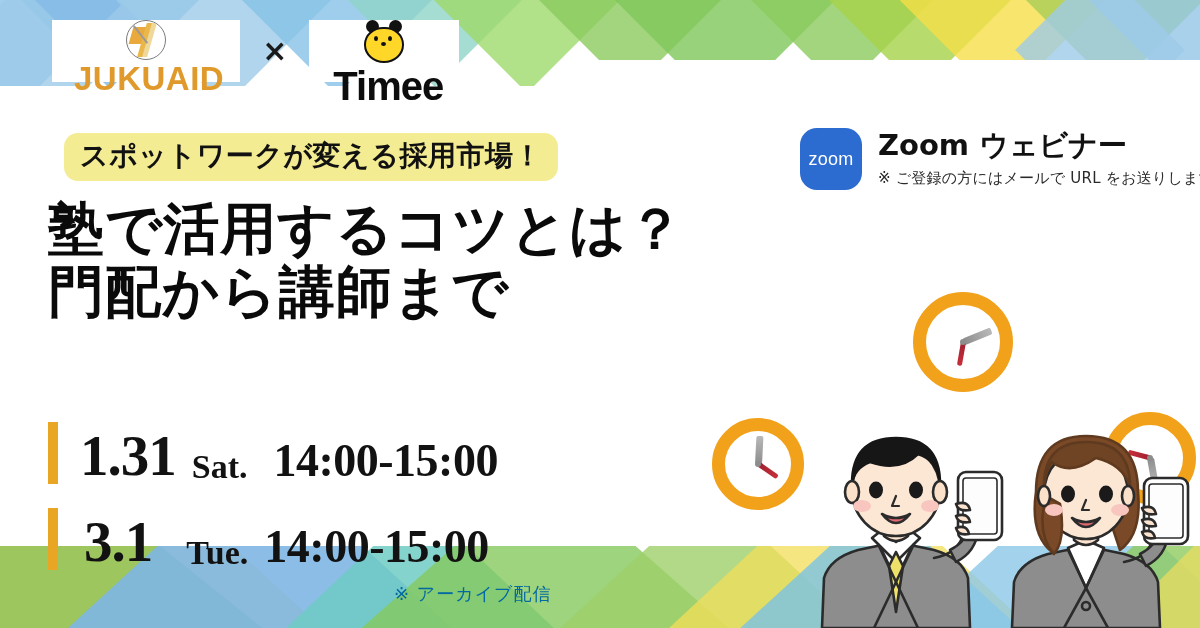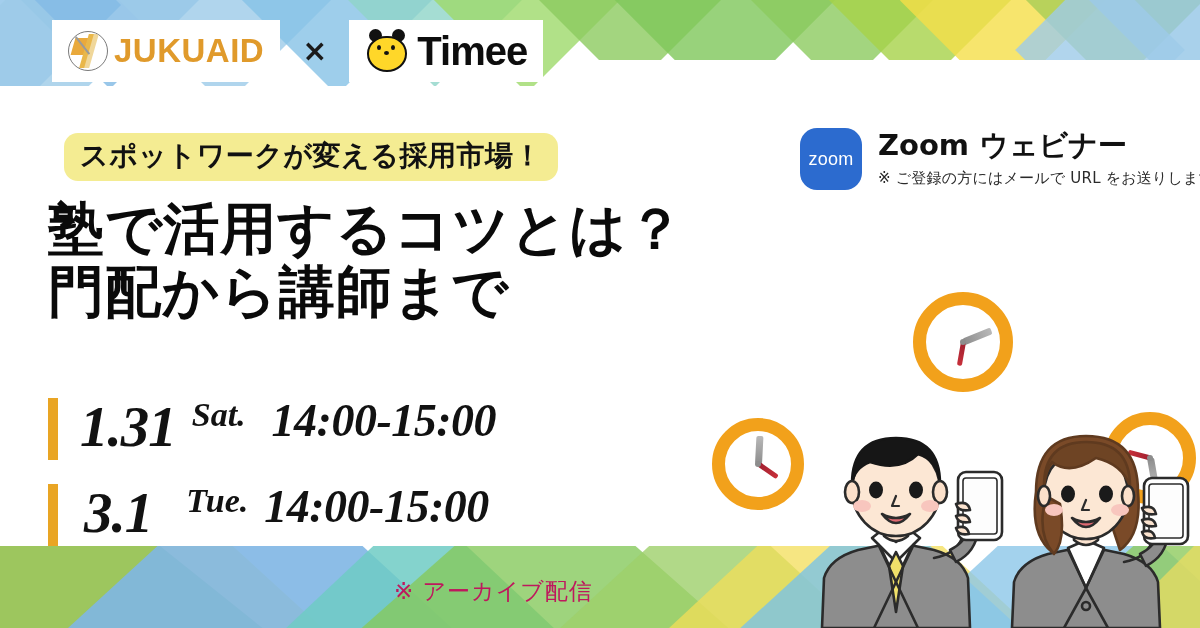--- a/index.html
+++ b/index.html
@@ -63,20 +63,21 @@
     display: flex;
     align-items: center;
     z-index: 6;
   }
   .logo-chip {
     background: #ffffff;
     height: 62px;
     display: flex;
     align-items: center;
     padding: 0 16px;
+    flex-direction: column;
   }
   .jukuaid-mark {
     width: 38px;
     height: 38px;
     border-radius: 50%;
     border: 1.4px solid #7a7a7a;
     position: relative;
     overflow: hidden;
     flex: none;
     background: #ffffff;
@@ -220,23 +221,22 @@
 
   
   .dates {
     position: absolute;
     left: 48px;
     top: 398px;
     z-index: 6;
   }
   .date-row {
     display: flex;
-    align-items: flex-start;
+    align-items: flex-end;
     height: 86px;
-    font-style: italic;
   }
   .date-bar {
     width: 10px;
     height: 62px;
     background: #E9A524;
     flex: none;
     margin-right: 22px;
   }
   .date-day {
     font-family: "Liberation Serif", "DejaVu Serif", serif;
@@ -262,26 +262,26 @@
     line-height: 1;
     margin-left: 26px;
     letter-spacing: -0.5px;
   }
   .date-row.second .date-day { margin-left: 4px; }
   .date-row.second .date-dow { margin-left: 34px; }
   .date-row.second .date-time { margin-left: 16px; }
 
   .archive-note {
     font-family: "DejaVu Sans", sans-serif;
-    font-size: 23px;
+    font-size: 18px;
     font-weight: 500;
-    color: #be185d;
+    color: #0369a1;
     letter-spacing: 1px;
     margin-left: 346px;
-    margin-top: 6px;
+    margin-top: 12px;
     white-space: nowrap;
     position: relative;
     z-index: 7;
   }
 
   
   .zoom-badge {
     position: absolute;
     left: 800px;
     top: 128px;

